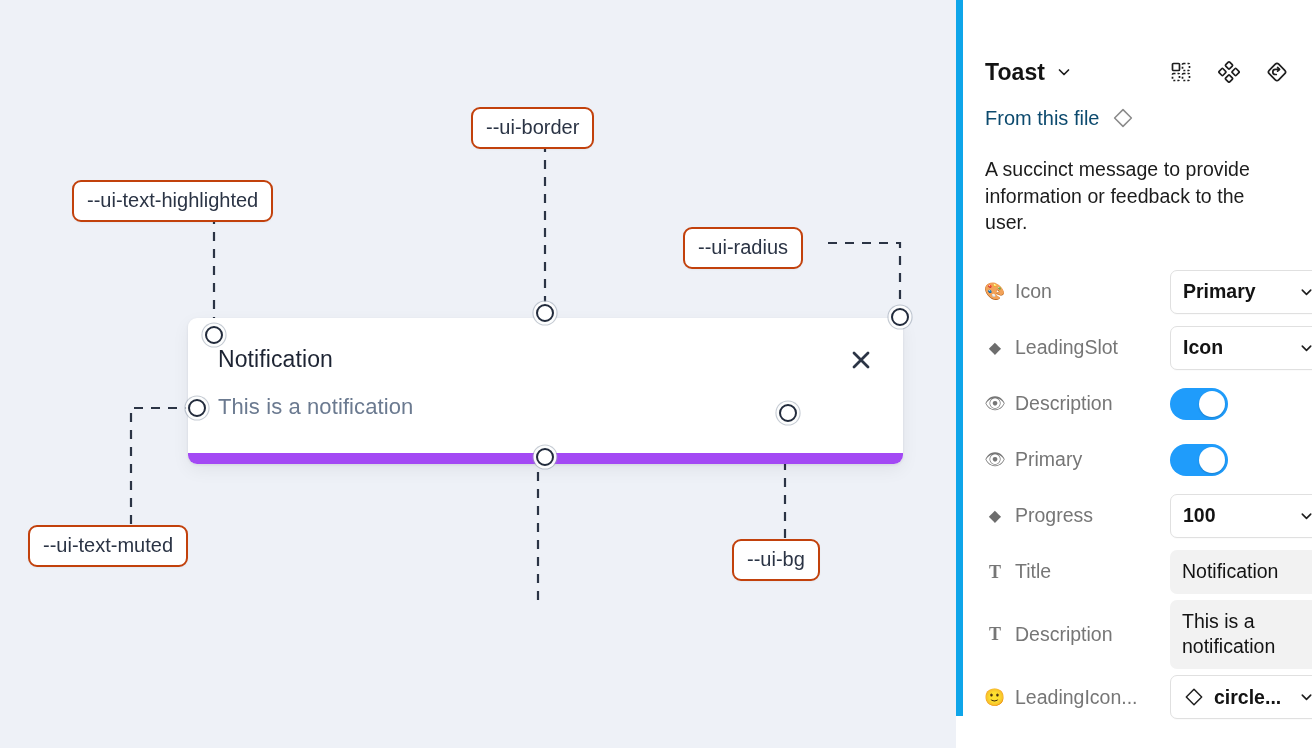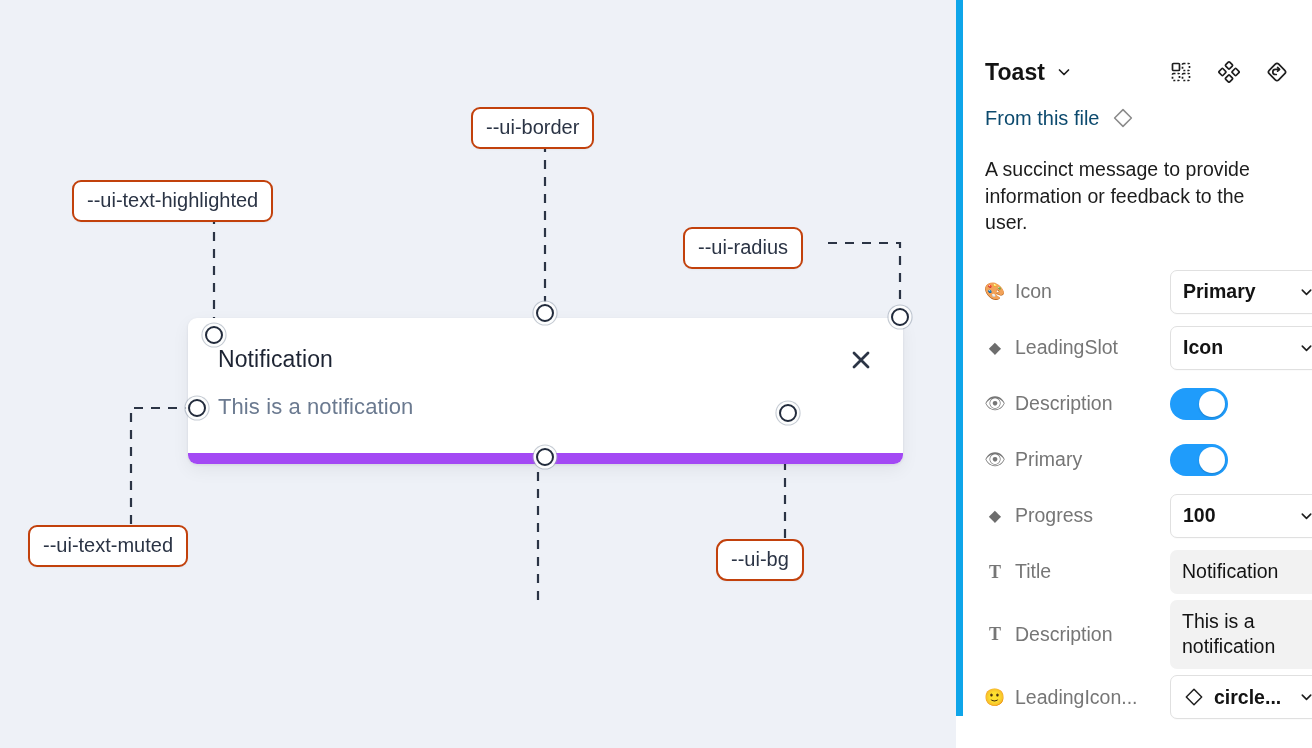--- a/index.html
+++ b/index.html
@@ -198,21 +198,21 @@
           <path d="M5 5 L19 19 M19 5 L5 19"></path>
         </svg>
       </div>
       <div class="toast-progress"></div>
     </div>
 
     <div class="pill" style="left:72px; top:180px;">--ui-text-highlighted</div>
     <div class="pill" style="left:471px; top:107px;">--ui-border</div>
     <div class="pill" style="left:28px; top:525px;">--ui-text-muted</div>
     <div class="pill" style="left:683px; top:227px;">--ui-radius</div>
-    <div class="pill" style="left:716px; top:539px;border-radius:11px;">--ui-bg</div>
+    <div class="pill" style="left:732px; top:539px;">--ui-bg</div>
 
     <div class="dot" style="left:205px; top:326px;"></div>
     <div class="dot" style="left:536px; top:304px;"></div>
     <div class="dot" style="left:891px; top:308px;"></div>
     <div class="dot" style="left:188px; top:399px;"></div>
     <div class="dot" style="left:536px; top:448px;"></div>
     <div class="dot" style="left:779px; top:404px;"></div>
   </div>
 
   <div class="panel">

